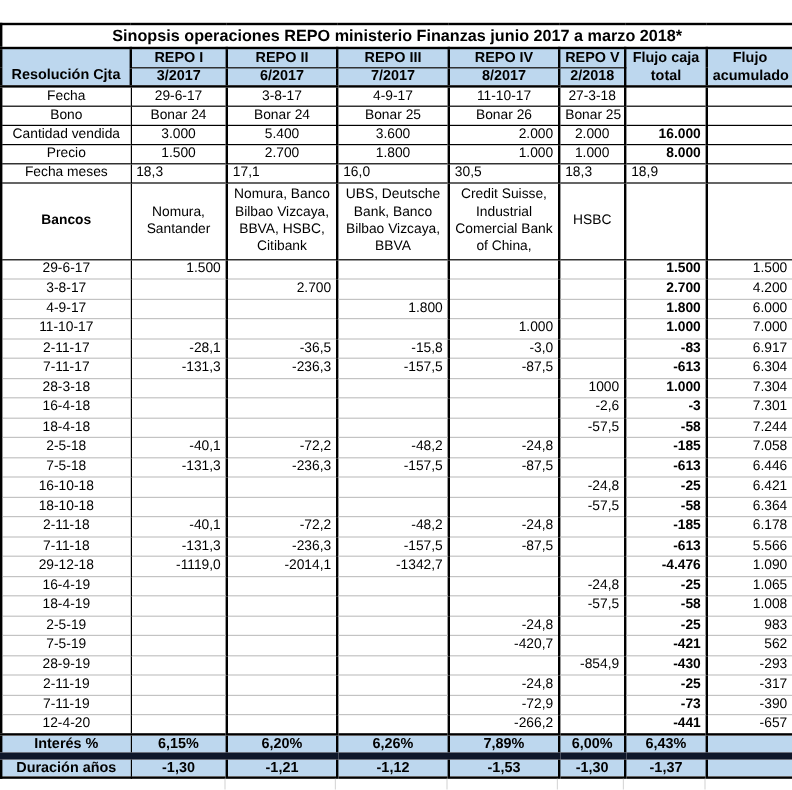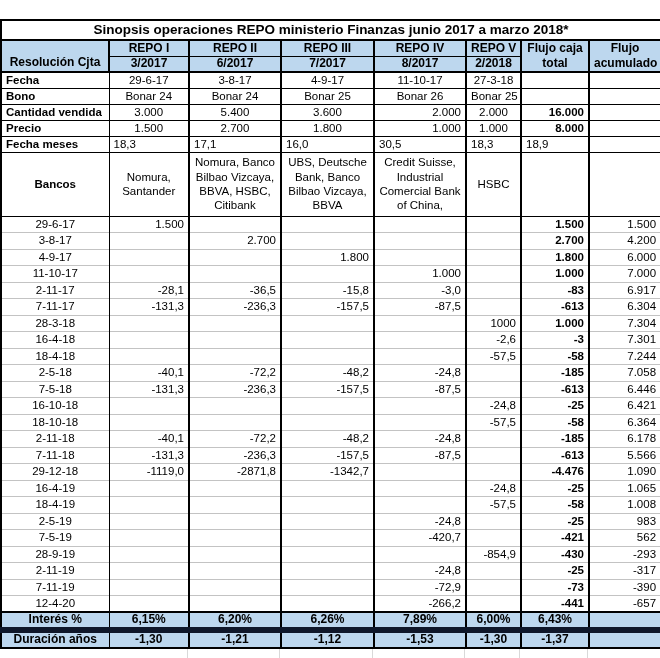--- a/index.html
+++ b/index.html
@@ -78,21 +78,21 @@
   tr.sum td {
     background: #BDD7EE;
     font-weight: bold;
     font-size: 12px;
     height: 18px;
     border-top: 6px solid #0f172a;
     text-align: center;
   }
   tr.sumtop td { border-top: 2px solid #000; }
 
-  .lbl { font-weight: bold; text-align: left; }
+  .lbl { font-weight: normal; text-align: center; }
   .center { text-align: center; }
   .left { text-align: left; }
   .right { text-align: right; }
   .bold { font-weight: bold; }
 
   
   #footer {
     position: relative;
     width: 660px; height: 16px;
     margin-top: 0;
@@ -356,21 +356,21 @@
           <td class="vl2 right">-236,3</td>
           <td class="vl2 right">-157,5</td>
           <td class="vl2 right">-87,5</td>
           <td class="vl2 right"></td>
           <td class="vl2 right bold">-613</td>
           <td class="vl2 right">5.566</td>
         </tr>
         <tr class="cf">
           <td class="center">29-12-18</td>
           <td class="vl1 right">-1119,0</td>
-          <td class="vl2 right">-2871,8</td>
+          <td class="vl2 right">-2014,1</td>
           <td class="vl2 right">-1342,7</td>
           <td class="vl2 right"></td>
           <td class="vl2 right"></td>
           <td class="vl2 right bold">-4.476</td>
           <td class="vl2 right">1.090</td>
         </tr>
         <tr class="cf">
           <td class="center">16-4-19</td>
           <td class="vl1 right"></td>
           <td class="vl2 right"></td>

